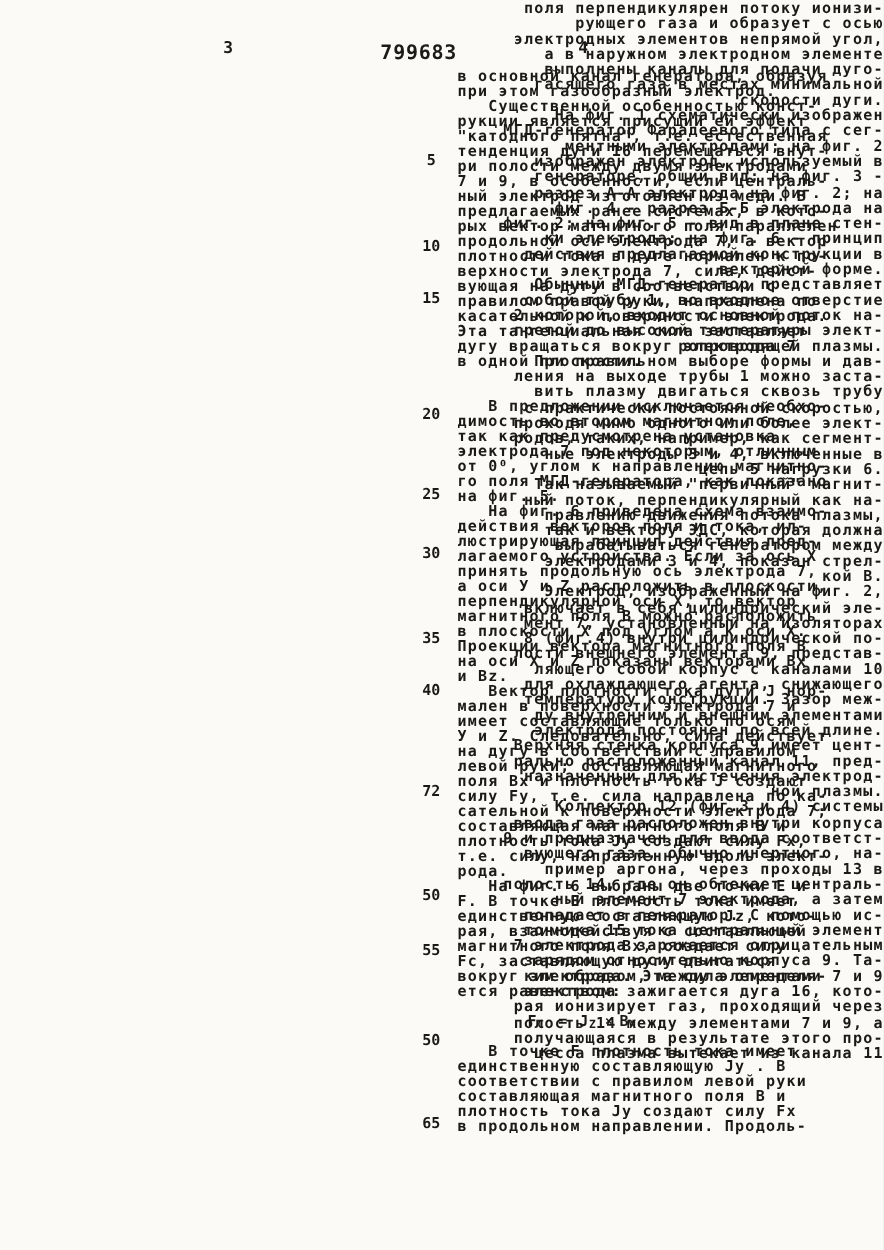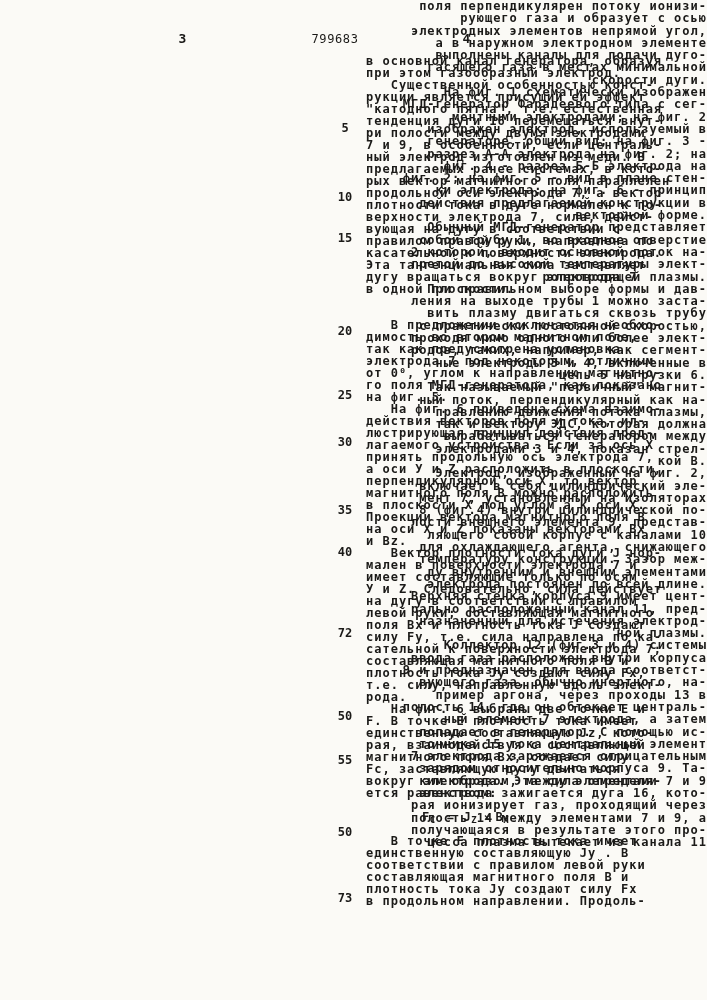--- a/index.html
+++ b/index.html
@@ -10,21 +10,21 @@
     overflow:hidden;
     font-family:"DejaVu Sans Mono","Liberation Mono",monospace;
     color:#1b1a18;
   }
   .hdr-num{
     position:absolute;top:31px;transform:translateX(-50%);
     font-size:13px;font-weight:bold;letter-spacing:1px;
   }
   .hdr-doc{
     position:absolute;top:32px;transform:translateX(-50%);
-    font-size:12px;font-weight:normal;letter-spacing:0.6px;
+    font-size:16px;font-weight:bold;letter-spacing:0.6px;
   }
   pre.col{
     margin:0;position:static;
     font-family:inherit;
     font-size:12px;font-weight:bold;
     letter-spacing:1px;
     white-space:pre;
   }
   .left-col{
     position:absolute;left:57px;top:55px;
@@ -223,16 +223,16 @@
     <div class="lnum" style="top:232px">15</div>
     <div class="lnum" style="top:325px">20</div>
     <div class="lnum" style="top:389px">25</div>
     <div class="lnum" style="top:436px">30</div>
     <div class="lnum" style="top:504px">35</div>
     <div class="lnum" style="top:546px">40</div>
     <div class="lnum" style="top:627px">72</div>
     <div class="lnum" style="top:710px">50</div>
     <div class="lnum" style="top:754px">55</div>
     <div class="lnum" style="top:826px">50</div>
-    <div class="lnum" style="top:892px">73</div>
+    <div class="lnum" style="top:892px">65</div>
   </div>
 
 </div>
 
 </body></html>

